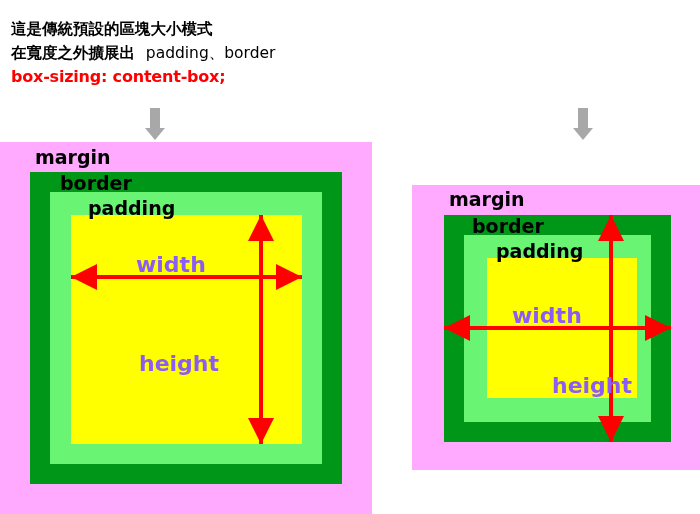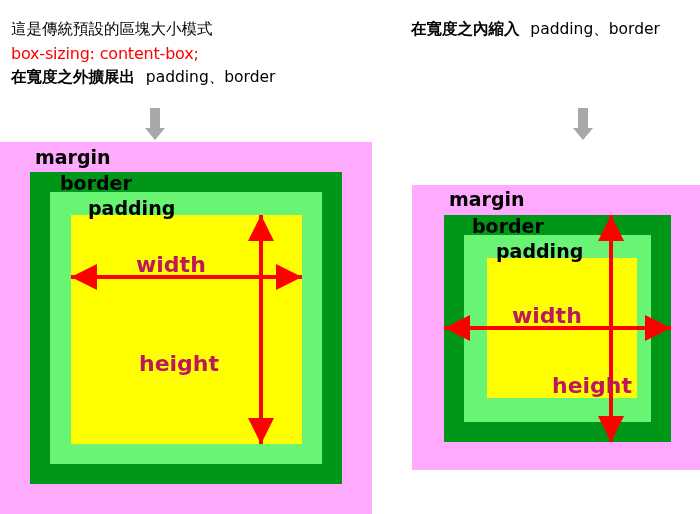--- a/index.html
+++ b/index.html
@@ -18,21 +18,21 @@
   
   .caption {
     position: absolute;
     line-height: 1.52;
     color: #000000;
     white-space: nowrap;
   }
   .caption .line {
     display: block;
     font-size: 15.5px;
-    font-weight: normal;
+    font-weight: bold;
     letter-spacing: 0px;
   }
   .caption .line.code {
     color: #ff0000;
     font-size: 16px;
     letter-spacing: -0.2px;
   }
   .caption .line.thin-tail {
     font-weight: bold;
   }
@@ -123,36 +123,35 @@
     border-right: 13px solid transparent;
     margin-left: -13px;
   }
   .meas-v .tipT { top: 0;    border-bottom: 26px solid #ff0000; }
   .meas-v .tipB { bottom: 0; border-top: 26px solid #ff0000; }
 
   .meas-label {
     position: absolute;
     font-size: 22px;
     font-weight: bold;
-    color: #be185d;
+    color: #8b5cf6;
     white-space: nowrap;
     line-height: 1;
   }
 </style>
 </head>
 <body>
 
 <div class="caption" id="caption-left">
   <span class="line">這是傳統預設的區塊大小模式</span>
+  <span class="line thin-tail"><span>在寬度之外擴展出</span>&nbsp;&nbsp;<span class="latin">padding、border</span></span>
   <span class="line code">box-sizing: content-box;</span>
-  <span class="line thin-tail"><span>在寬度之外擴展出</span>&nbsp;&nbsp;<span class="latin">padding、border</span></span>
 </div>
 
 <div class="caption" id="caption-right">
-  <span class="line thin-tail"><span>在寬度之內縮入</span>&nbsp;&nbsp;<span class="latin">padding、border</span></span>
 </div>
 
 <div class="down-arrow" id="arrow-left">
   <div class="shaft"></div>
   <div class="head"></div>
 </div>
 <div class="down-arrow" id="arrow-right">
   <div class="shaft"></div>
   <div class="head"></div>
 </div>

